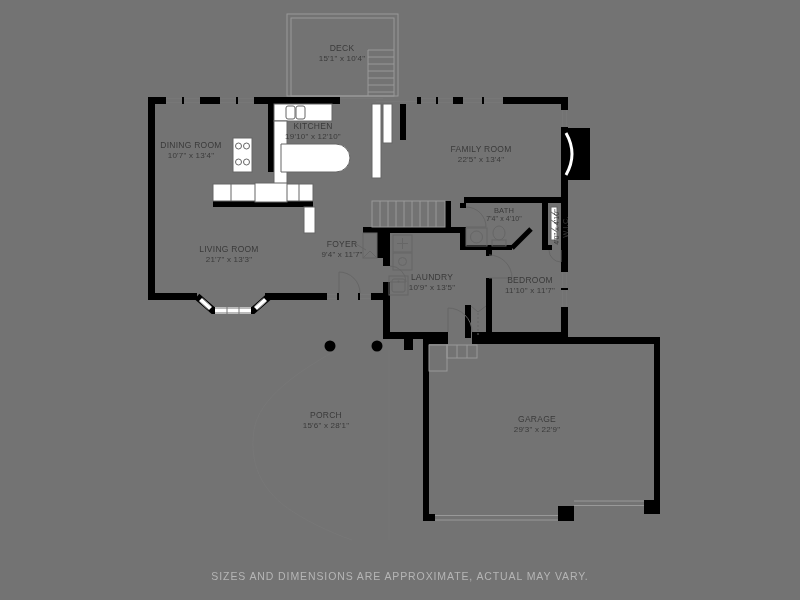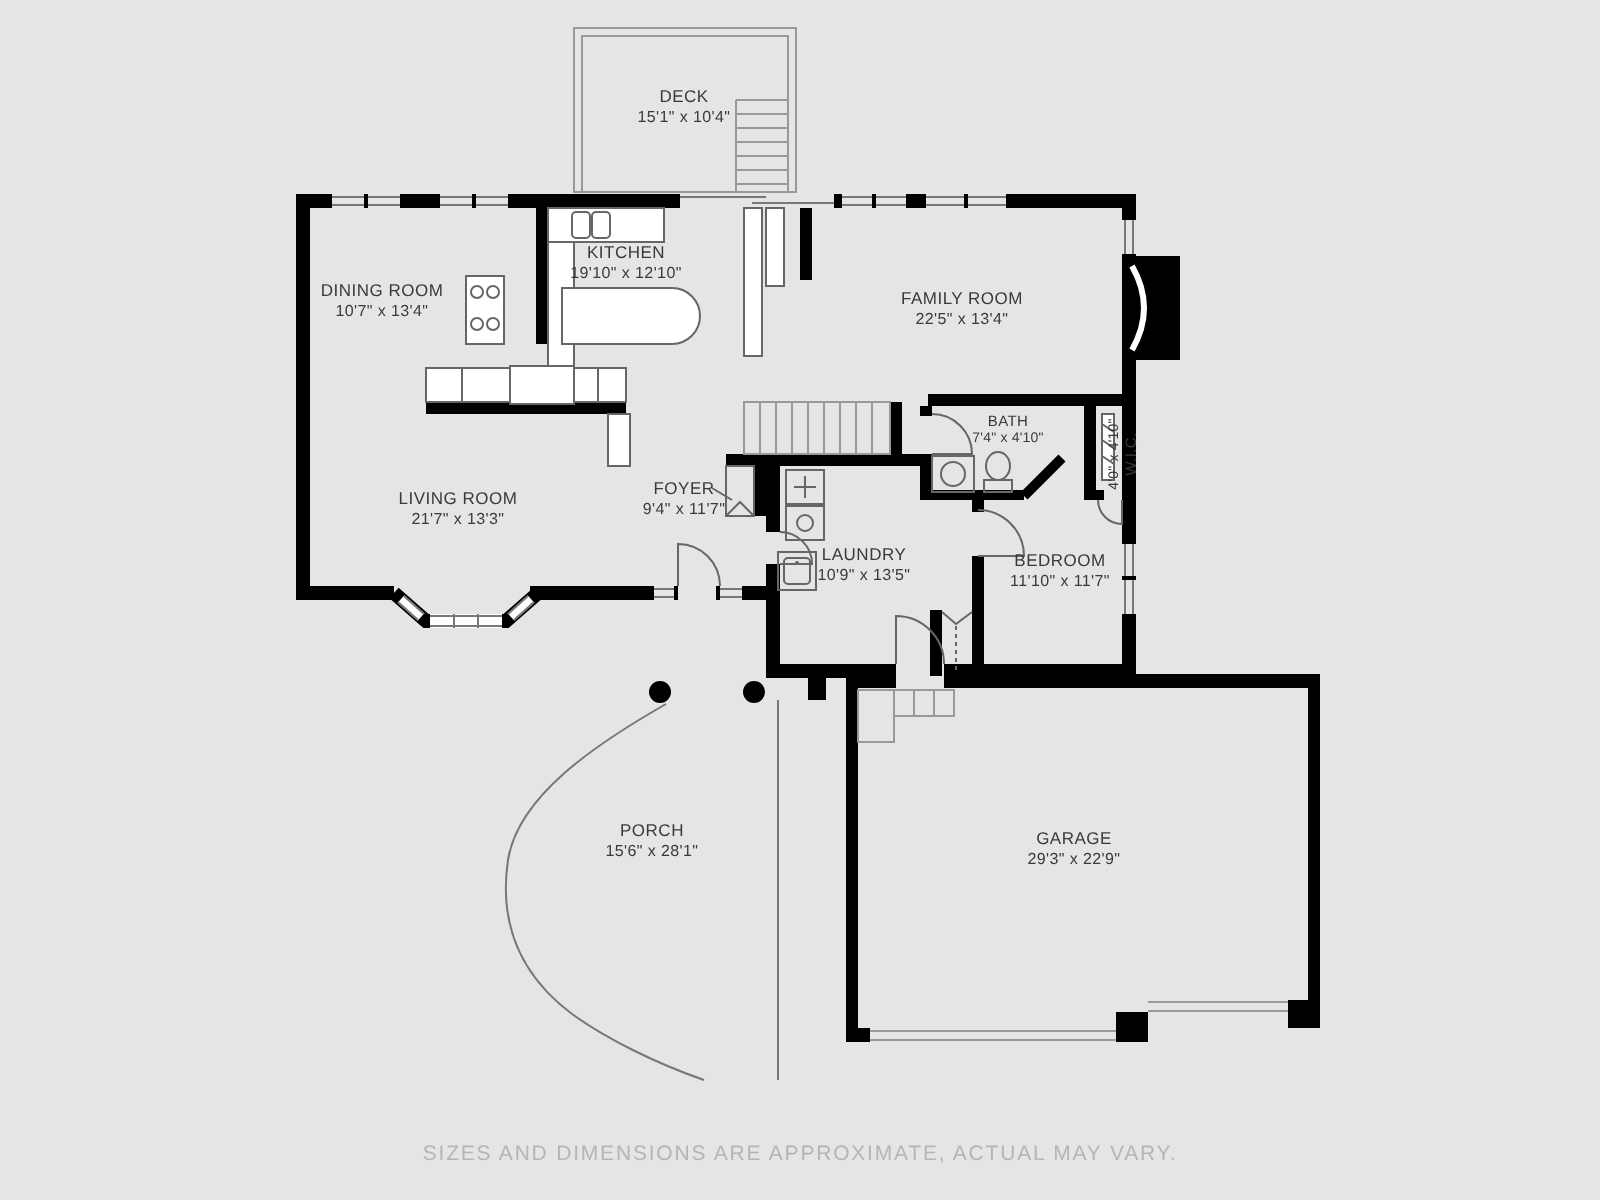--- a/index.html
+++ b/index.html
@@ -1,16 +1,16 @@
 <!DOCTYPE html>
 <html><head>
 <meta charset="utf-8">
 <style>
   html,body{margin:0;padding:0;background:#ffffff;width:800px;height:600px;overflow:hidden;}
-  #plan-wrap{position:relative;width:800px;height:600px;background:#e5e5e5;}
+  #plan-wrap{position:relative;width:800px;height:600px;background:#737373;}
   svg{display:block;}
   text{font-family:"Liberation Sans", sans-serif;fill:#3a3a3a;}
   .room-name{font-size:8.5px;letter-spacing:.25px;}
   .room-dims{font-size:8px;letter-spacing:.2px;}
   .room-name-sm{font-size:7.5px;letter-spacing:.2px;}
   .room-dims-sm{font-size:7px;letter-spacing:.1px;}
   .disclaimer{font-size:10.5px;letter-spacing:.9px;fill:#b5b5b5;}
   .wall{fill:#000;}
   .thin{stroke:#666;stroke-width:1;fill:none;}
   .thinw{stroke:#666;stroke-width:1;fill:#fff;}

